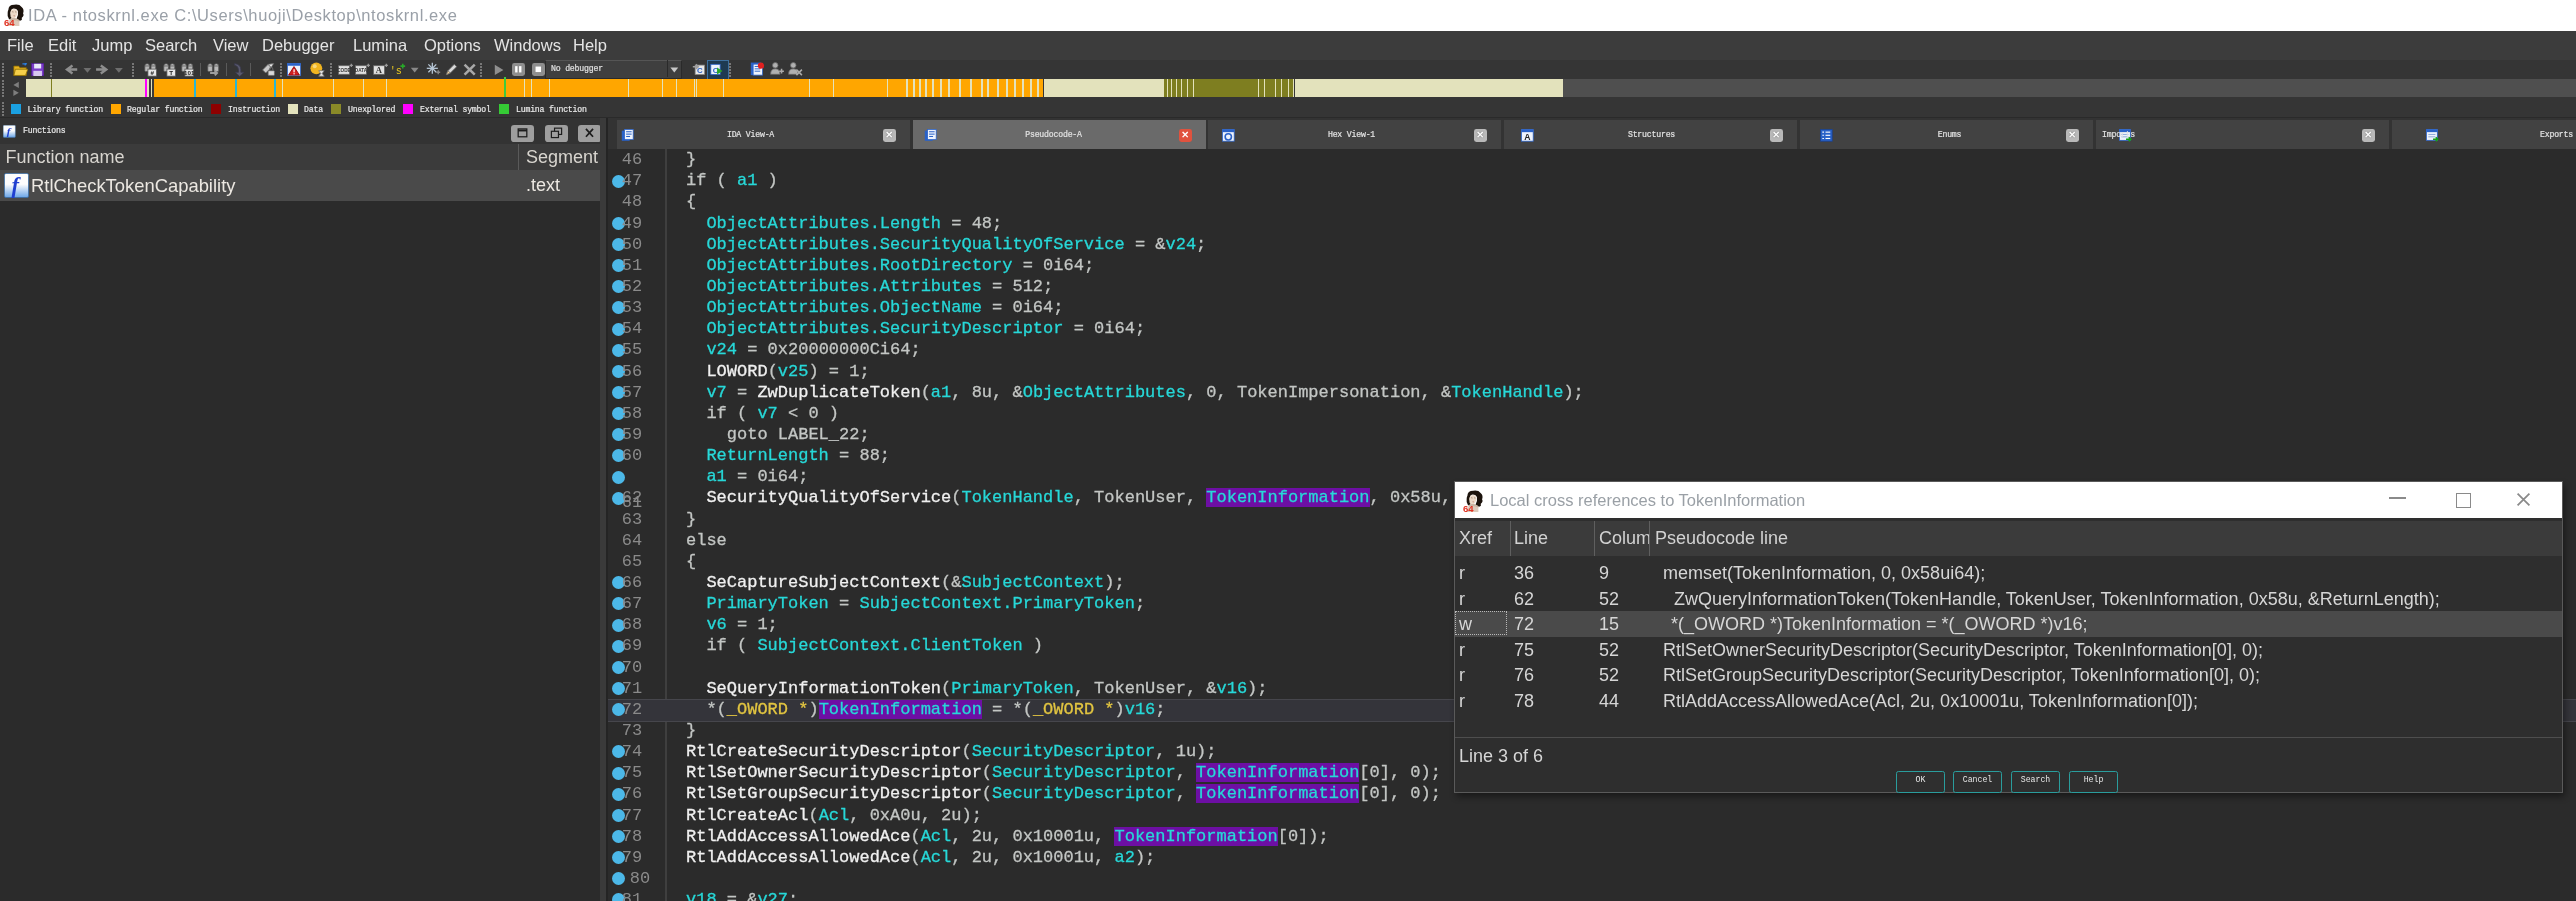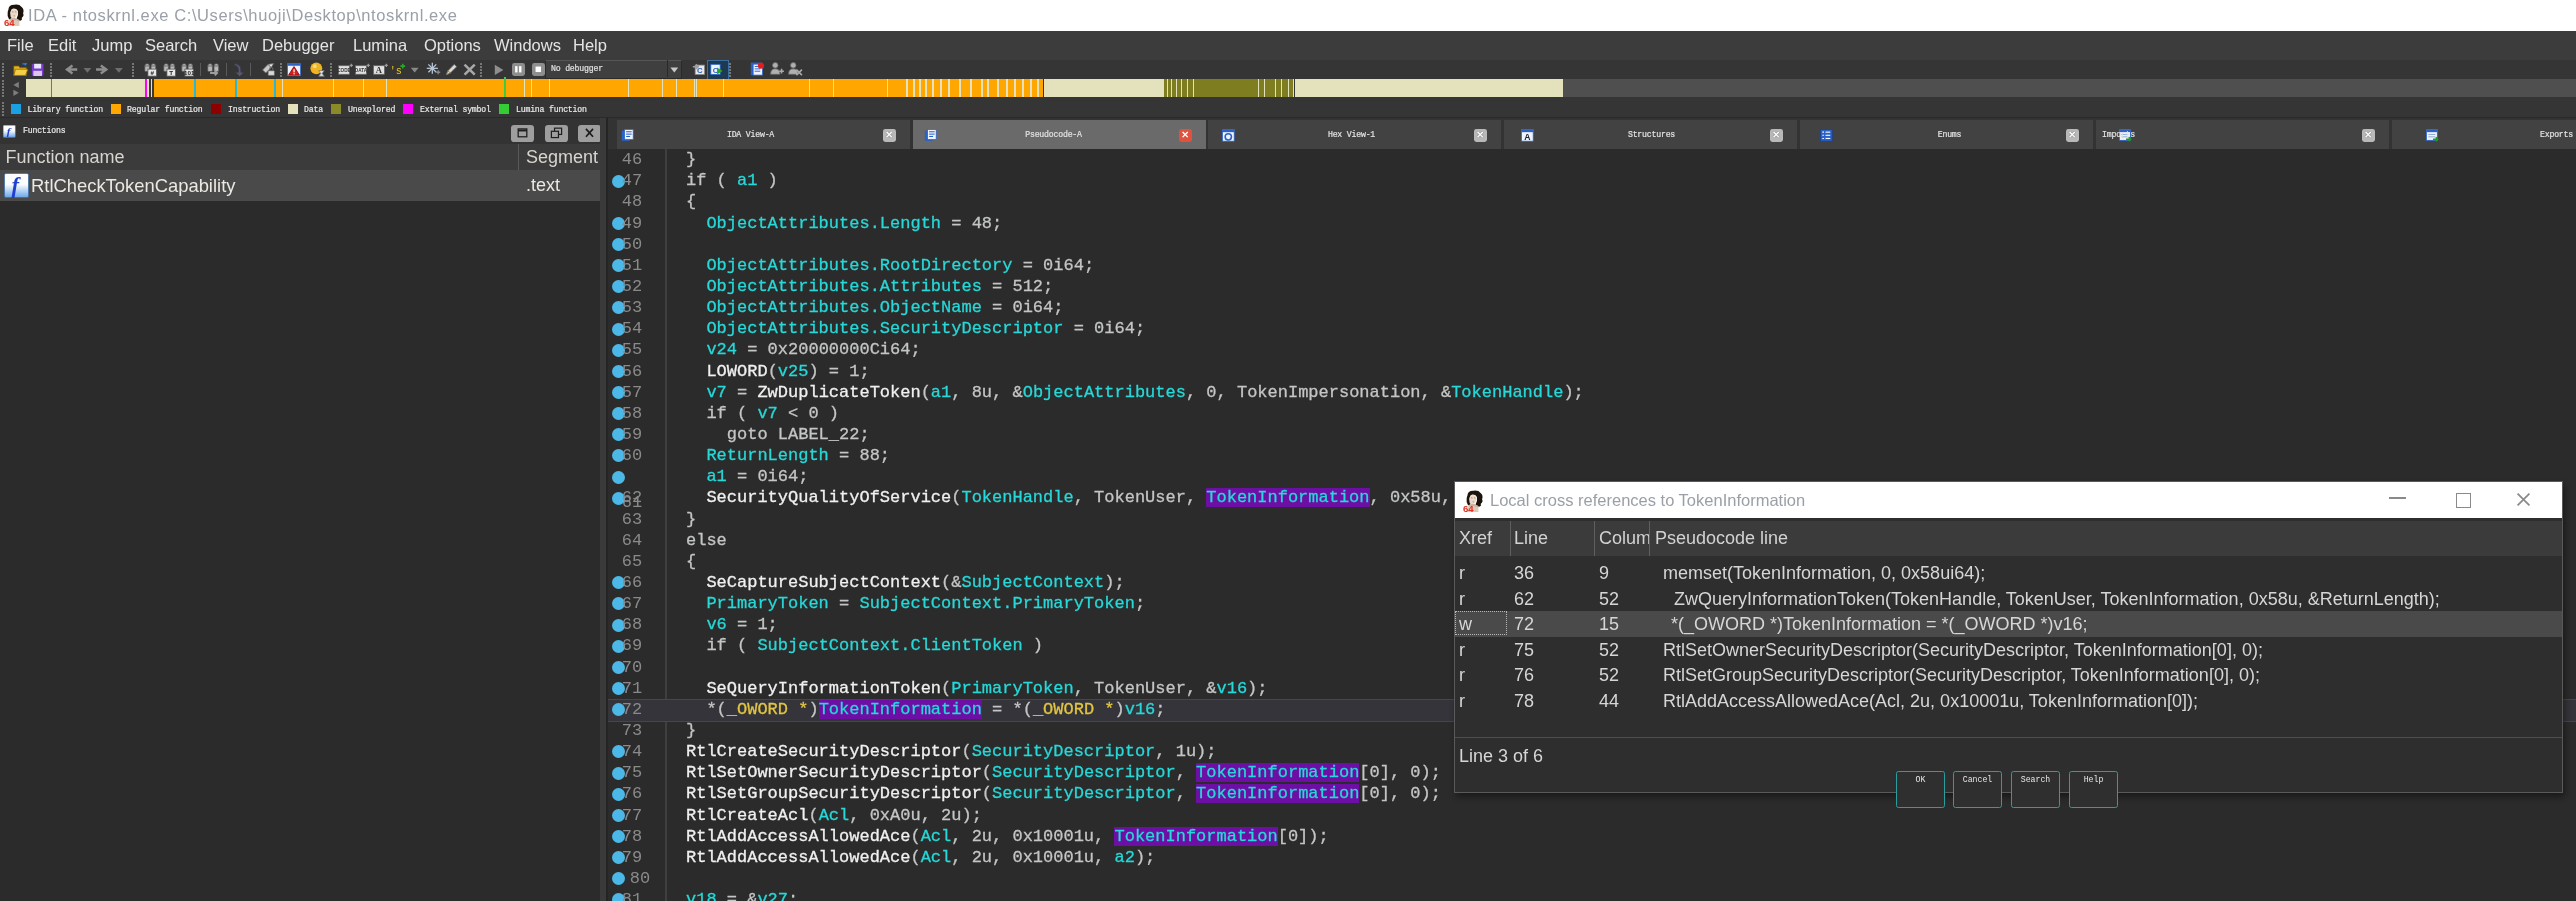--- a/index.html
+++ b/index.html
@@ -7,21 +7,21 @@
 .num{font-family:"Liberation Mono",monospace;font-size:17px;color:#8a8a8a;text-align:center}
 .codeline{font-family:"Liberation Mono",monospace;font-size:17px;white-space:pre;-webkit-text-stroke:0.3px}
 .codeline .g{color:#c3c6c4}
 .codeline .c{color:#27d8d8}
 .codeline .w{color:#f0f0f0}
 .codeline .y{color:#e2c541}
 .codeline .p{color:#27d8d8;background:#6d0fa4}
 .wbtn{width:23px;height:16.5px;border-radius:3.1px;background:#9e9e9e}
 .drow{font-size:18px;color:#d6d6d6;height:26px;line-height:26px;white-space:pre}
 .dhdr{font-size:18px;color:#d2d2d2;height:35px;line-height:35px}
-.dbtn{width:49px;height:37px;border:1.2px solid #2a9d9d;border-radius:2.4px;box-sizing:border-box;background:#2f2f2f;color:#e8e8e8;font-family:"Liberation Mono",monospace;font-size:8.2px;text-align:center;line-height:16.5px}
+.dbtn{width:49px;height:22px;border:1.2px solid #2a9d9d;border-radius:2.4px;box-sizing:border-box;background:#2f2f2f;color:#e8e8e8;font-family:"Liberation Mono",monospace;font-size:8.2px;text-align:center;line-height:16.5px}
 </style></head>
 <body>
 
 <div class="abs" style="left:0;top:0;width:2576px;height:31px;background:#ffffff"></div>
 <svg class="abs" style="left:3.9px;top:3.9px" width="22" height="22" viewBox="0 0 30 30">
 <path d="M6 8 Q6 1 14 1 Q21 0 24 4 Q28 7 26 13 Q28 16 24 19 Q26 22 21 23 L17 20 Q20 15 19 10 Q18 6 13 6 Q9 7 9 12 Q9 16 11 19 L7 21 Q4 16 5 12 Q5 10 6 8Z" fill="#1c130c"></path>
 <path d="M10 8 Q16 5 18 10 Q19 15 15 19 Q11 22 9 17 Q8 11 10 8Z" fill="#ecd9c7"></path>
 <path d="M11 11 Q12 10 13 11 M15 11 Q16 10.5 17 11" stroke="#6b4f3a" fill="none" stroke-width="0.7"></path>
 <path d="M13 16 Q14 16.5 15 16" stroke="#b06a5a" fill="none" stroke-width="0.9"></path>
 <path d="M8 21 Q14 17 21 22 L21 30 L5 30 Z" fill="#dccabb"></path>
@@ -429,20 +429,21 @@
 <div class="abs" style="left:612px;top:175px;width:13px;height:13px;border-radius:50%;background:#4cb8e8"></div>
 <div class="abs num" style="left:604px;top:170px;width:56px;height:21px;line-height:21px">47</div>
 <div class="abs codeline" style="left:686px;top:170px;line-height:21px"><span class="g">if ( </span><span class="c">a1</span><span class="g"> )</span></div>
 <div class="abs num" style="left:604px;top:191px;width:56px;height:21px;line-height:21px">48</div>
 <div class="abs codeline" style="left:686px;top:191px;line-height:21px"><span class="g">{</span></div>
 <div class="abs" style="left:612px;top:217px;width:13px;height:13px;border-radius:50%;background:#4cb8e8"></div>
 <div class="abs num" style="left:604px;top:213px;width:56px;height:21px;line-height:21px">49</div>
 <div class="abs codeline" style="left:686px;top:213px;line-height:21px"><span class="g">  </span><span class="c">ObjectAttributes.Length</span><span class="g"> = 48;</span></div>
 <div class="abs" style="left:612px;top:238px;width:13px;height:13px;border-radius:50%;background:#4cb8e8"></div>
 <div class="abs num" style="left:604px;top:234px;width:56px;height:21px;line-height:21px">50</div>
+<div class="abs codeline" style="left:686px;top:234px;line-height:21px"><span class="g">  </span><span class="c">ObjectAttributes.SecurityQualityOfService</span><span class="g"> = &amp;</span><span class="c">v24</span><span class="g">;</span></div>
 <div class="abs" style="left:612px;top:259px;width:13px;height:13px;border-radius:50%;background:#4cb8e8"></div>
 <div class="abs num" style="left:604px;top:255px;width:56px;height:21px;line-height:21px">51</div>
 <div class="abs codeline" style="left:686px;top:255px;line-height:21px"><span class="g">  </span><span class="c">ObjectAttributes.RootDirectory</span><span class="g"> = 0i64;</span></div>
 <div class="abs" style="left:612px;top:280px;width:13px;height:13px;border-radius:50%;background:#4cb8e8"></div>
 <div class="abs num" style="left:604px;top:276px;width:56px;height:21px;line-height:21px">52</div>
 <div class="abs codeline" style="left:686px;top:276px;line-height:21px"><span class="g">  </span><span class="c">ObjectAttributes.Attributes</span><span class="g"> = 512;</span></div>
 <div class="abs" style="left:612px;top:301px;width:13px;height:13px;border-radius:50%;background:#4cb8e8"></div>
 <div class="abs num" style="left:604px;top:297px;width:56px;height:21px;line-height:21px">53</div>
 <div class="abs codeline" style="left:686px;top:297px;line-height:21px"><span class="g">  </span><span class="c">ObjectAttributes.ObjectName</span><span class="g"> = 0i64;</span></div>
 <div class="abs" style="left:612px;top:323px;width:13px;height:13px;border-radius:50%;background:#4cb8e8"></div>

